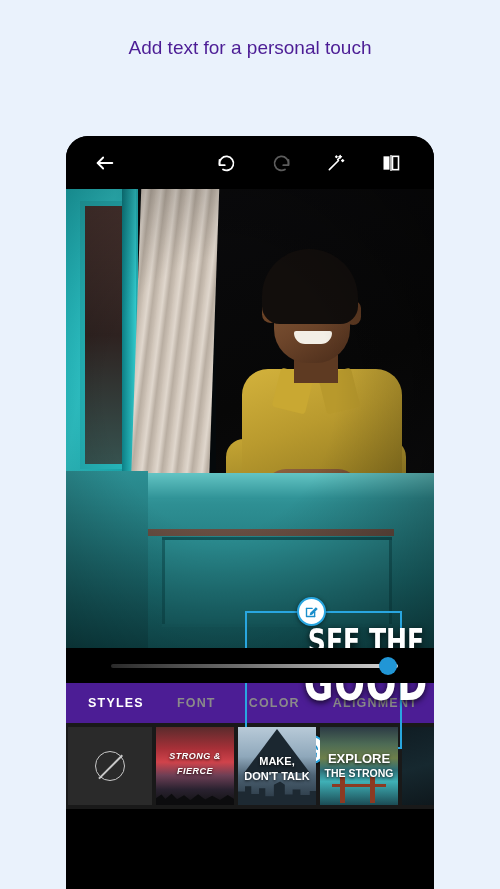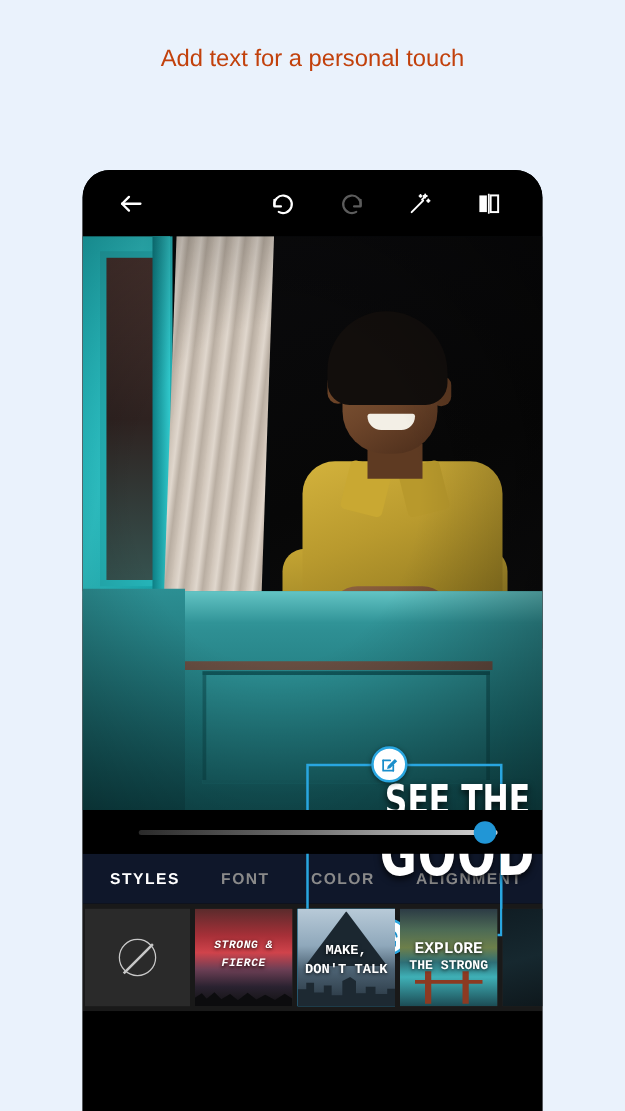--- a/index.html
+++ b/index.html
@@ -10,21 +10,21 @@
     overflow:hidden;
   }
 
   
   .promo { width:500px; padding-top:28px; text-align:center; }
   .promo-title {
     font-size:27px; font-weight:bold; color:#2c3a47;
     letter-spacing:-0.3px; line-height:1.15;
   }
   .promo-sub {
-    font-size:19px; color:#c2410c; margin-top:9px; font-weight:400;
+    font-size:19px; color:#4c1d95; margin-top:9px; font-weight:400;
   }
 
   
   .phone {
     position:absolute; left:66px; top:136px;
     width:368px; height:753px;
     background:#000;
     border-radius:22px 22px 0 0;
     overflow:hidden;
   }
@@ -194,21 +194,21 @@
     border-radius:2px;
     background:linear-gradient(90deg,#2a2a2a 0%,#6e6e6e 45%,#d8d8d8 100%);
   }
   .thumb{
     position:absolute; left:313px; top:9px; width:18px; height:18px;
     border-radius:50%; background:#2196d6;
   }
 
   
   .tabs{
-    height:40px; background:#0f172a; display:flex;
+    height:40px; background:#4c1d95; display:flex;
     align-items:center; justify-content:center; gap:33px;
     padding-left:6px;
   }
   .tab{
     font-size:12.5px; letter-spacing:1.2px; color:#8a8a8a; font-weight:bold;
   }
   .tab.active{ color:#fff; }
 
   
   .strip{
@@ -229,21 +229,21 @@
   }
   .no-circle:after{
     content:"";position:absolute;left:-2px;top:13.5px;width:33px;height:1.6px;
     background:#c8c8c8;transform:rotate(-45deg);
   }
   .thumb-cell.sel{ outline:2.5px solid #29a6e0; outline-offset:-2.5px; }
   .tt{
     position:absolute; left:0; right:0;
     text-align:center; color:#fff; font-weight:bold;
     text-shadow:0 1px 3px rgba(0,0,0,.85);
-    font-family:Liberation Mono, monospace;
+    font-family:Liberation Sans, sans-serif;
   }
   
   .t2-bg{position:absolute;inset:0;
     background:linear-gradient(180deg,#5a2b2c 0%,#a83038 28%,#d0434b 45%,#6d3f55 62%,#2a2230 80%,#111 100%);}
   .t2-tree{position:absolute;left:0;bottom:0;width:78px;height:15px;
     background:#0c0c0e;
     clip-path:polygon(0 100%,0 55%,7% 30%,12% 60%,20% 25%,27% 62%,36% 35%,44% 68%,54% 28%,63% 64%,72% 38%,82% 66%,92% 33%,100% 60%,100% 100%);}
   .t2-txt{ top:22px; font-size:9px; font-style:italic; letter-spacing:.5px; line-height:1.7;}
   
   .t3-bg{position:absolute;inset:0;

